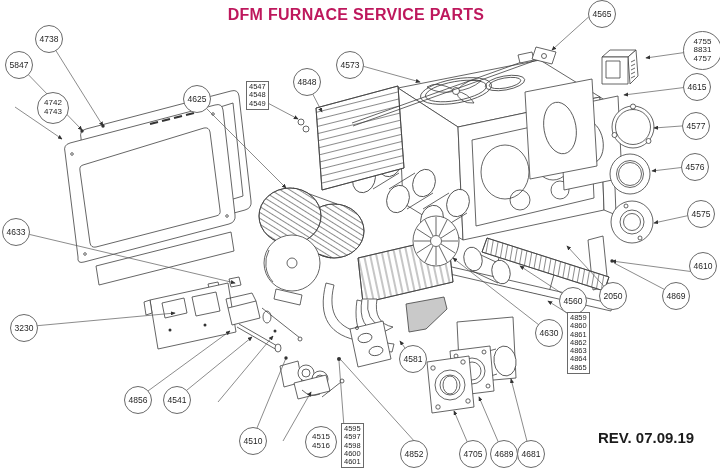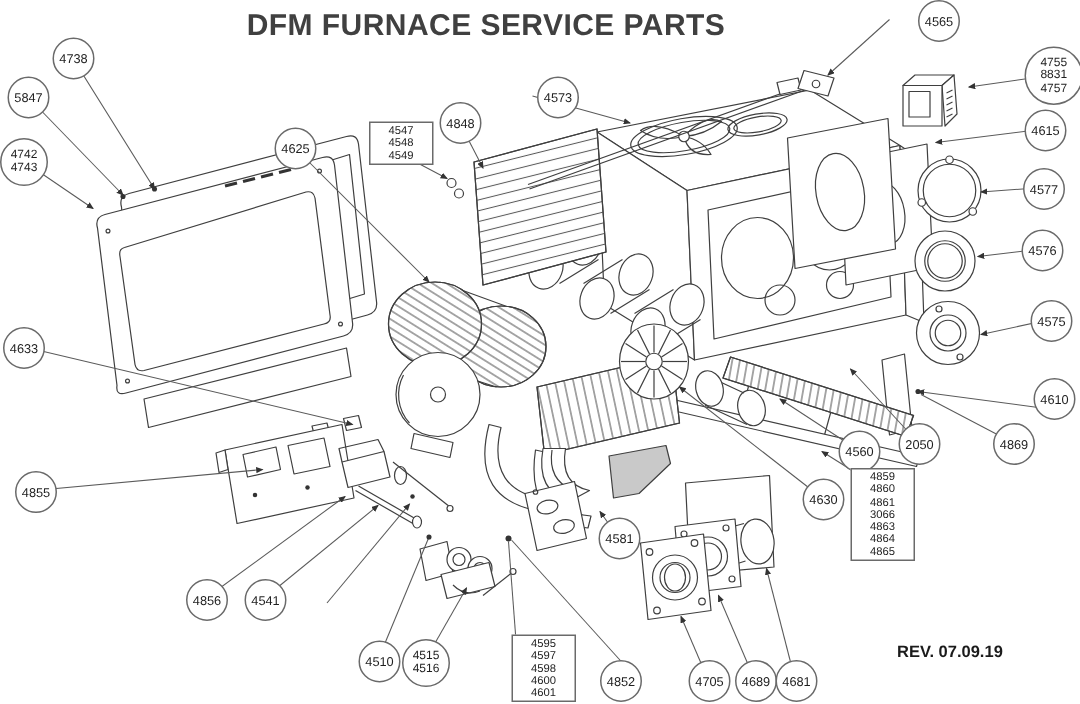--- a/index.html
+++ b/index.html
@@ -1,36 +1,36 @@
 <!DOCTYPE html>
 <html><head>
 <meta charset="utf-8">
 <style>
   html,body { margin:0; padding:0; background:#fff; }
   .stage { position:relative; width:720px; height:469px; background:#ffffff; overflow:hidden;
            font-family:"Liberation Sans", sans-serif; }
-  .page-title { position:absolute; left:164px; top:6px; width:320px; text-align:center;
-                font-size:20px; font-weight:bold; letter-spacing:.3px; color:#404040; }
-  .rev-label { position:absolute; left:598px; top:429px; font-size:11px; font-weight:bold; color:#1b1b1b; }
+  .page-title { position:absolute; left:196px; top:6px; width:320px; text-align:center;
+                font-size:16px; font-weight:bold; letter-spacing:.3px; color:#be185d; }
+  .rev-label { position:absolute; left:598px; top:429px; font-size:15px; font-weight:bold; color:#1b1b1b; }
   #art { position:absolute; left:0; top:0; }
   #art .wf { fill:#ffffff; stroke:#3f3f3f; stroke-width:.8; stroke-linejoin:round; }
   #art .nf { fill:none; stroke:#3f3f3f; stroke-width:.8; stroke-linejoin:round; }
   #art .gf { fill:#c9c9c9; stroke:#3f3f3f; stroke-width:.8; stroke-linejoin:round; }
   #art .hh { stroke:#3f3f3f; stroke-width:.8; }
   #art .ln { stroke:#5a5a5a; stroke-width:.7; fill:none; }
   #art .ar { marker-end:url(#arr); }
   #art .dk { fill:#333; stroke:none; }
   #art .tick { stroke:#333; stroke-width:2.2; }
   .callout { position:absolute; display:flex; flex-direction:column; align-items:center;
              justify-content:center; background:#fff; color:#1f1f1f; text-align:center; z-index:3; }
   .circle { border:1px solid #6a6a6a; border-radius:50%; }
   .s1 { width:26px; height:26px; font-size:8.5px; line-height:9px; }
-  .s2 { width:30px; height:30px; font-size:8px;  line-height:8.6px; }
+  .s2 { width:30px; height:30px; font-size:8px;  line-height:8.6px;margin-left:37px; }
   .s3 { width:37px; height:37px; font-size:8px;  line-height:8.6px; }
-  .pbox { border:1px solid #6a6a6a; font-size:7.5px; line-height:8.3px; padding:1px 12px; }
+  .pbox { border:1px solid #6a6a6a; font-size:7.5px; line-height:8.3px; padding:1px 2px; }
 </style>
 </head>
 <body>
 
 <div class="stage">
 
   <div class="page-title">DFM FURNACE SERVICE PARTS</div>
   <div class="rev-label">REV. 07.09.19</div>
 
   <svg id="art" width="720" height="469" viewBox="0 0 720 469">
@@ -341,37 +341,37 @@
       <span>5847</span>
     </div>
   <div class="callout circle s2" style="left:0px;top:92px">
       <span>4742</span>
       <span>4743</span>
     </div>
   <div class="callout circle s1" style="left:2px;top:218px">
       <span>4633</span>
     </div>
   <div class="callout circle s1" style="left:10px;top:314px">
-      <span>4855</span>
+      <span>3230</span>
     </div>
   <div class="callout circle s1" style="left:183px;top:85px">
       <span>4625</span>
     </div>
   <div class="callout pbox" style="left:246px;top:81px">
       <span>4547</span>
       <span>4548</span>
       <span>4549</span>
     </div>
   <div class="callout circle s1" style="left:293px;top:68px">
       <span>4848</span>
     </div>
-  <div class="callout circle s1" style="left:358px;top:51px">
+  <div class="callout circle s1" style="left:336px;top:51px">
       <span>4573</span>
     </div>
-  <div class="callout circle s1" style="left:612px;top:0px">
+  <div class="callout circle s1" style="left:588px;top:0px">
       <span>4565</span>
     </div>
   <div class="callout circle s3" style="left:683px;top:31px">
       <span>4755</span>
       <span>8831</span>
       <span>4757</span>
     </div>
   <div class="callout circle s1" style="left:683px;top:73px">
       <span>4615</span>
     </div>
@@ -396,21 +396,21 @@
   <div class="callout circle s1" style="left:559px;top:287px">
       <span>4560</span>
     </div>
   <div class="callout circle s1" style="left:535px;top:319px">
       <span>4630</span>
     </div>
   <div class="callout pbox" style="left:567px;top:312px">
       <span>4859</span>
       <span>4860</span>
       <span>4861</span>
-      <span>3066</span>
+      <span>4862</span>
       <span>4863</span>
       <span>4864</span>
       <span>4865</span>
     </div>
   <div class="callout circle s1" style="left:399px;top:345px">
       <span>4581</span>
     </div>
   <div class="callout circle s1" style="left:124px;top:386px">
       <span>4856</span>
     </div>

